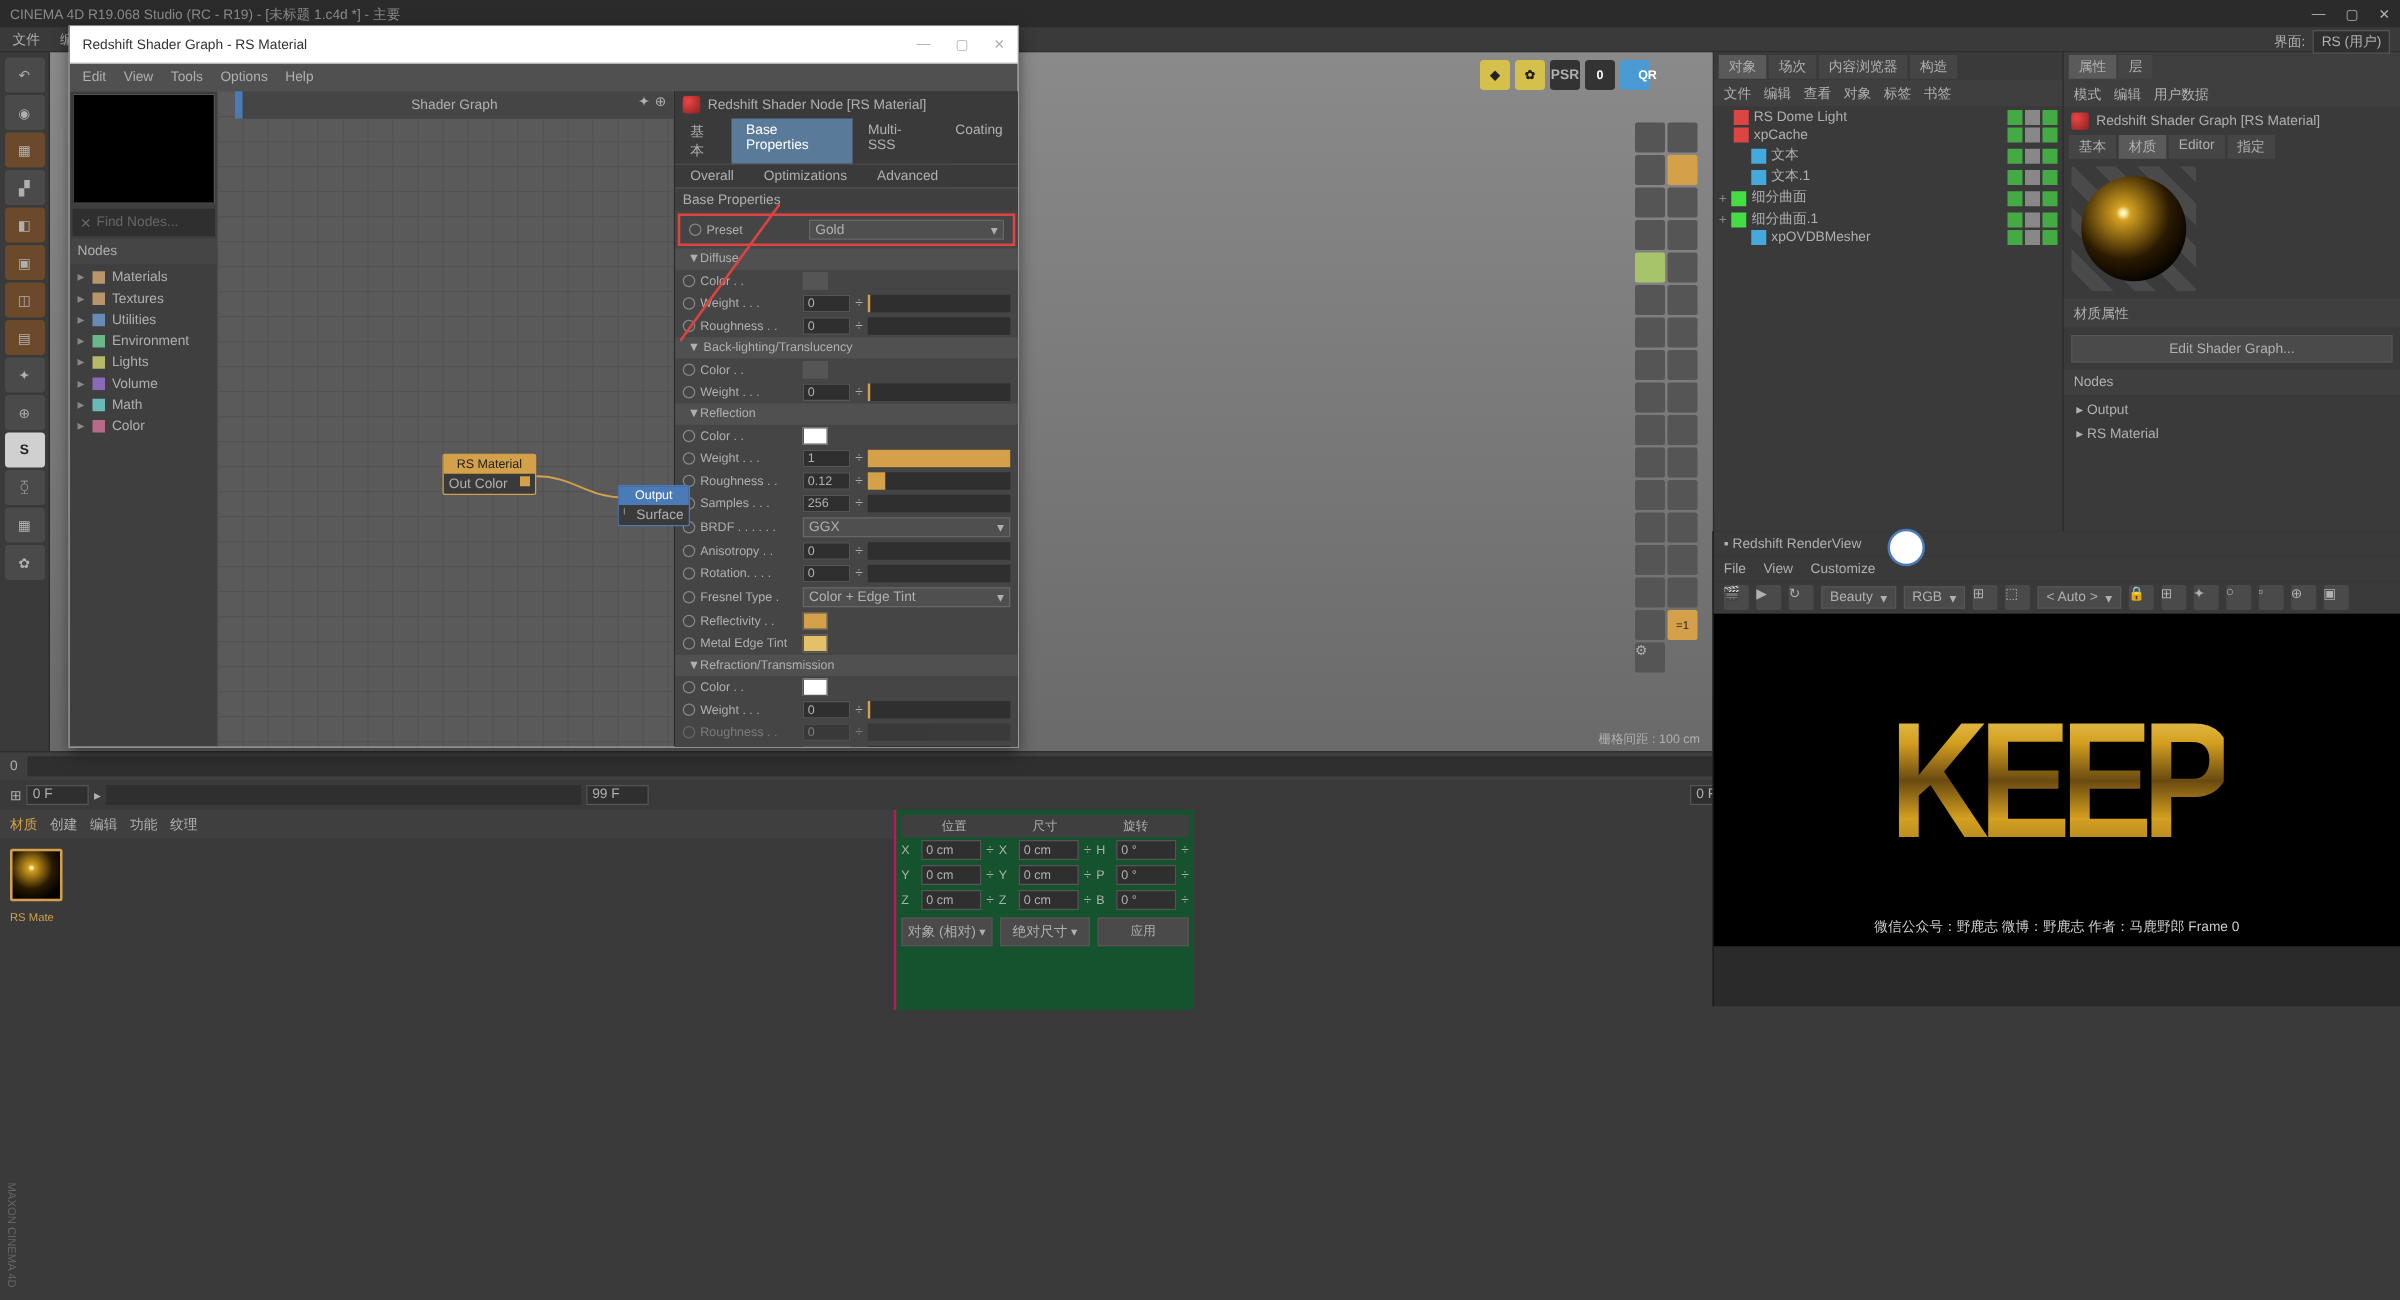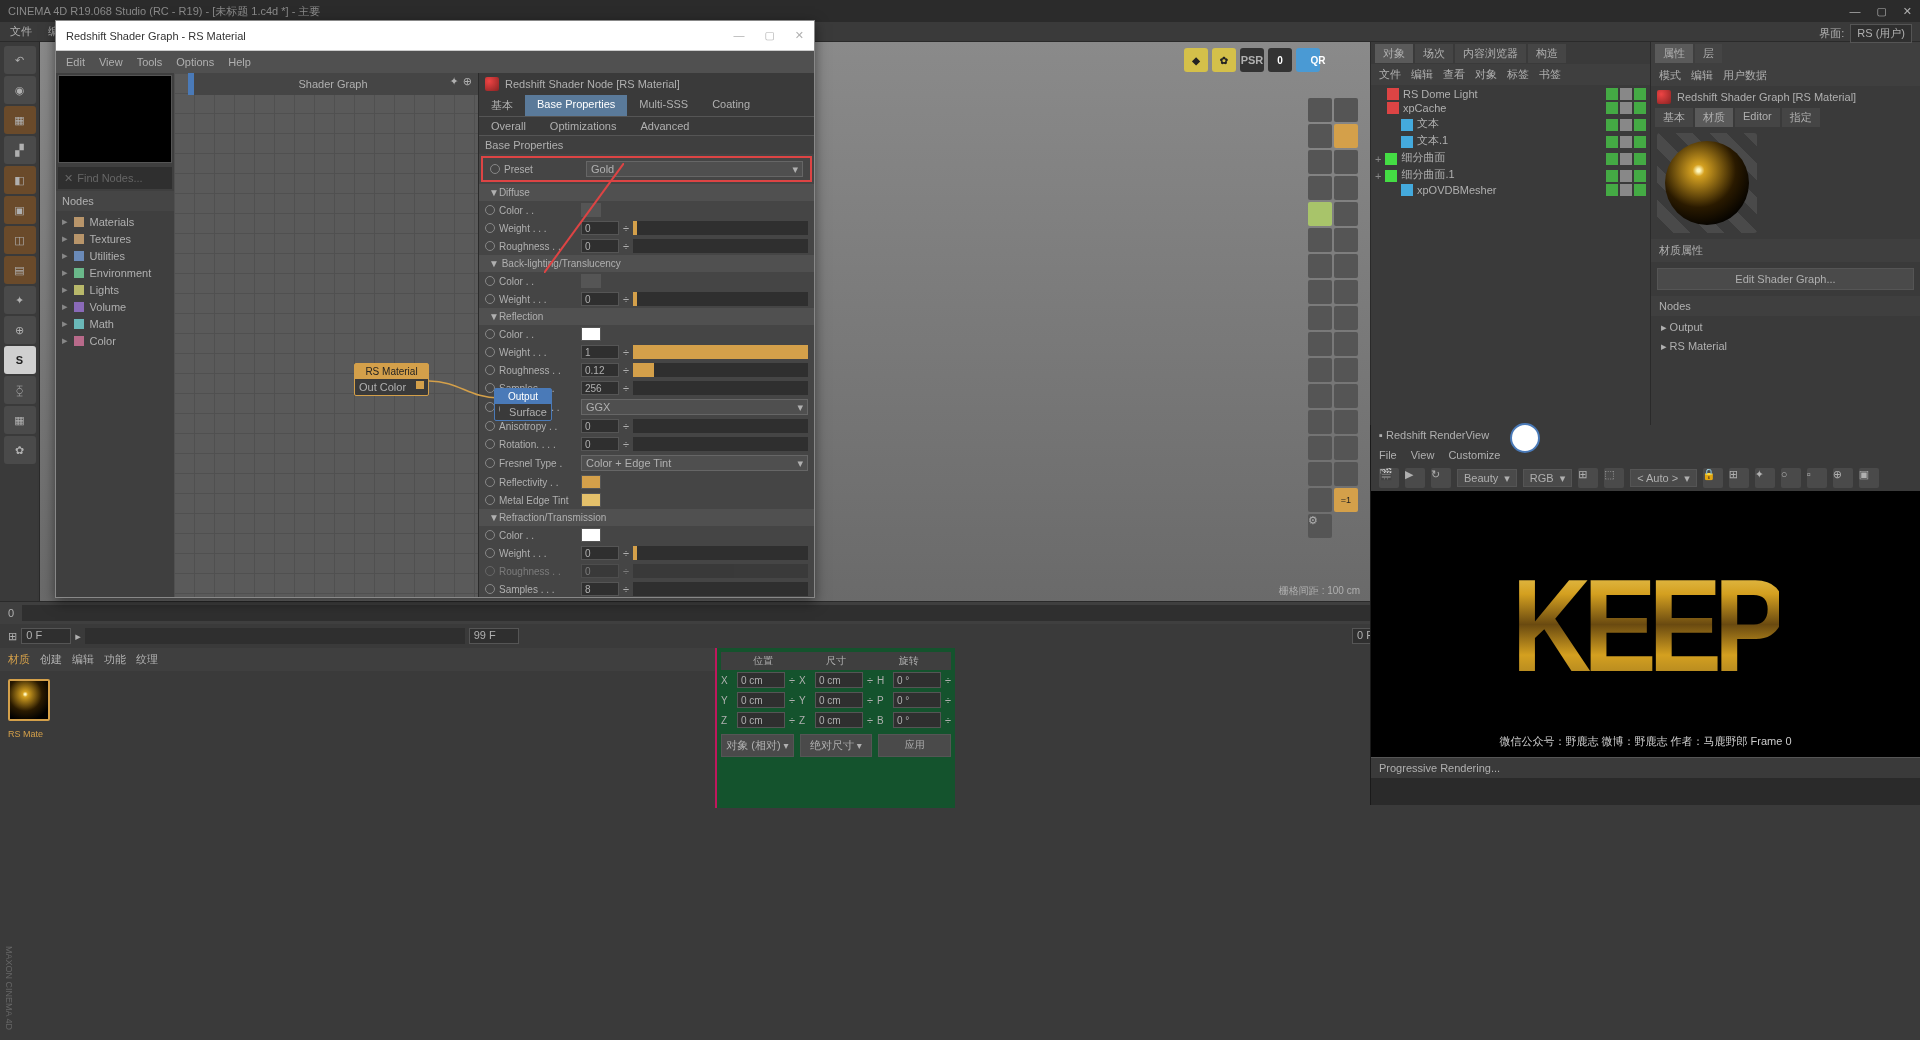--- a/index.html
+++ b/index.html
@@ -43,21 +43,21 @@
 
 .node-box { position: absolute; background: #3a3a3a; border: 1px solid #d4a04a; border-radius: 2px; font-size: 10px; }
 .node-rs { left: 180px; top: 290px; width: 75px; }
 .node-out { left: 320px; top: 315px; width: 58px; }
 .node-title { background: #d4a04a; color: #222; padding: 2px 4px; font-size: 10px; text-align: center; }
 .node-title.blue { background: #4a7ab8; color: #fff; }
 .node-port { padding: 2px 4px; display: flex; align-items: flex-start; gap: 9px; }
 .node-dot { width: 6px; height: 6px; border-radius: 50%; background: #888; }
 .node-sq { width: 8px; height: 8px; background: #d4a04a; }
 
-.shader-props { width: 336px; background: #454545; overflow-y: auto; border-left: 1px solid #2a2a2a; }
+.shader-props { width: 275px; background: #454545; overflow-y: auto; border-left: 1px solid #2a2a2a; }
 .props-title { height: 22px; background: #3a3a3a; display: flex; align-items: center; padding: 0 6px; gap: 6px; }
 .props-icon { width: 14px; height: 14px; background: radial-gradient(circle at 30% 30%, #e44, #822); border-radius: 2px; }
 .props-tabs { display: flex; background: #3a3a3a; }
 .ptab { padding: 3px 12px; background: #3a3a3a; cursor: pointer; }
 .ptab.active { background: #5a7a9a; color: #fff; }
 .props-subtabs { display: flex; background: #3a3a3a; border-top: 1px solid #555; }
 .section-h { background: #3f3f3f; padding: 3px 6px; border-top: 1px solid #555; }
 .section-h2 { background: #505050; padding: 3px 10px; font-size: 10px; }
 .prop-row { display: flex; align-items: center; padding: 2px 6px; gap: 4px; }
 .prop-radio { width: 10px; height: 10px; border: 1px solid #888; border-radius: 50%; }
@@ -753,17 +753,16 @@
     <div class="render-tb-btn">✦</div>
     <div class="render-tb-btn">○</div>
     <div class="render-tb-btn">▫</div>
     <div class="render-tb-btn">⊕</div>
     <div class="render-tb-btn">▣</div>
   </div>
   <div class="render-view">
     <div class="keep-text">KEEP</div>
     <div class="render-footer">微信公众号：野鹿志    微博：野鹿志    作者：马鹿野郎    Frame  0</div>
   </div>
-  <div class="render-status">Progressive Rendering...</div>
 </div>
 
 <div class="deer-logo"></div>
 <div class="maxon-text">MAXON CINEMA 4D</div>
 
 </body></html>

